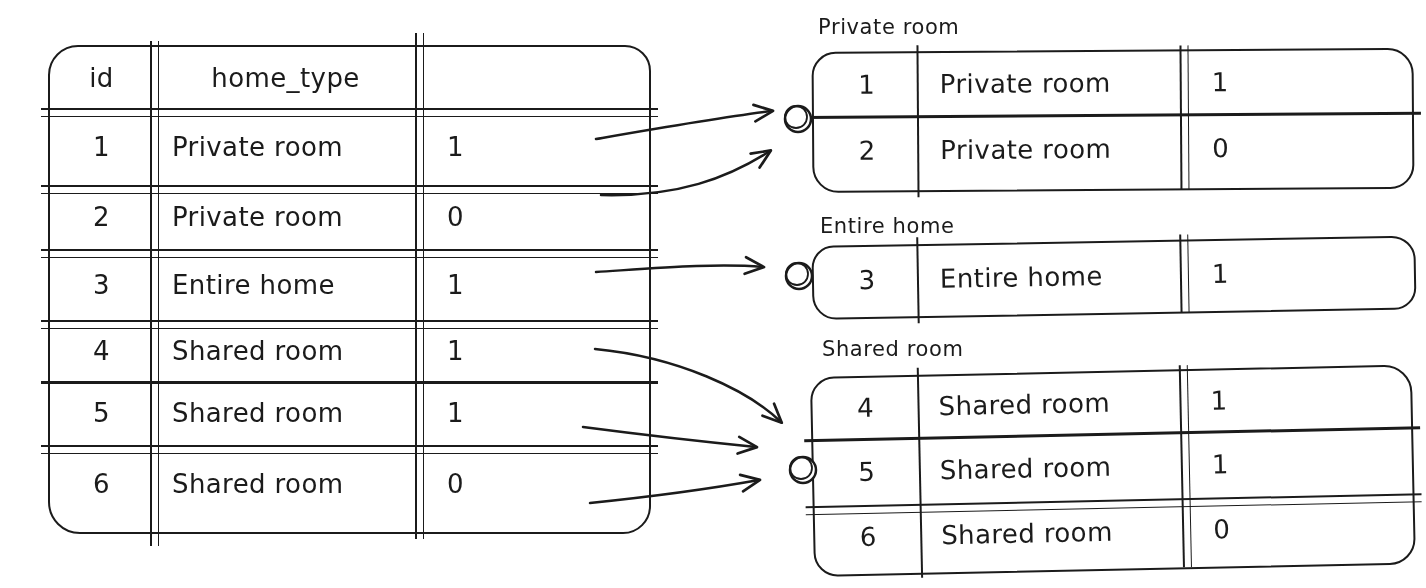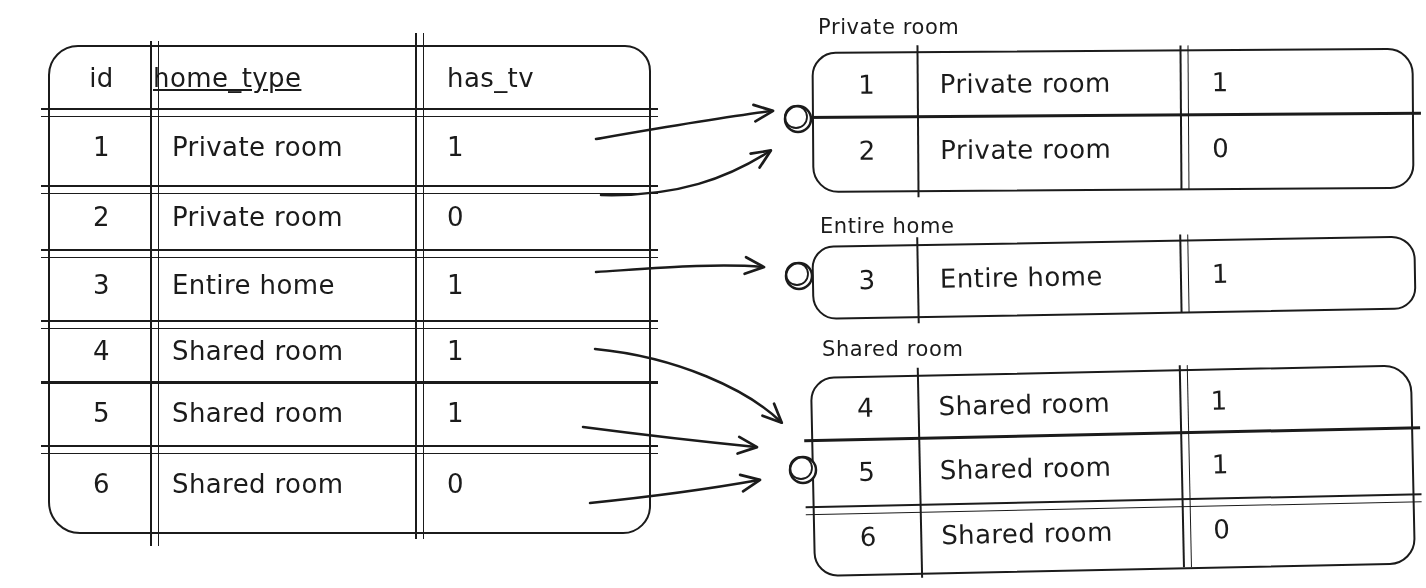--- a/index.html
+++ b/index.html
@@ -29,21 +29,21 @@
   .hsep{position:absolute; left:-9px; right:-9px; height:2.6px; background:#1b1b1b;}
   .hsep.dbl{height:6px; background:transparent;
             border-top:2.4px solid #1b1b1b; border-bottom:1.5px solid #1b1b1b;}
   
   .row{position:absolute; left:0; right:0; display:flex; align-items:center;
        font-size:26px;}
   .c{white-space:nowrap;}
   .src .cid  {width:103px; text-align:center;}
   .src .chome{width:265px; padding-left:19px; box-sizing:border-box;}
   .src .ctv  {flex:1; padding-left:29px;}
-  .src .chome.center{text-align:left; padding-left:0;text-decoration:underline;}
+  .src .chome.center{text-align:center; padding-left:0;}
   .grp-private .cid, .grp-entire .cid, .grp-shared .cid{width:106px; text-align:center;}
   .grp-private .chome, .grp-entire .chome, .grp-shared .chome{
        width:262px; padding-left:20px; box-sizing:border-box;}
   .grp-private .ctv, .grp-entire .ctv, .grp-shared .ctv{flex:1; padding-left:30px;}
   
   .glabel{position:absolute; font-size:21px; letter-spacing:0.6px;}
   
   .overlay{position:absolute; left:0; top:0; width:1426px; height:588px;
            pointer-events:none;}
 </style>
@@ -59,21 +59,20 @@
     <div class="hsep dbl" style="top:61px"></div>
     <div class="hsep dbl" style="top:138px"></div>
     <div class="hsep dbl" style="top:202px"></div>
     <div class="hsep dbl" style="top:273px"></div>
     <div class="hsep" style="top:334px"></div>
     <div class="hsep dbl" style="top:398px"></div>
 
     <div class="row" style="top:0; height:61px">
       <div class="c cid">id</div>
       <div class="c chome center">home_type</div>
-      <div class="c ctv">has_tv</div>
     </div>
 
     <div class="row" style="top:61px; height:77px">
       <div class="c cid">1</div>
       <div class="c chome">Private room</div>
       <div class="c ctv">1</div>
     </div>
     <div class="row" style="top:138px; height:64px">
       <div class="c cid">2</div>
       <div class="c chome">Private room</div>

